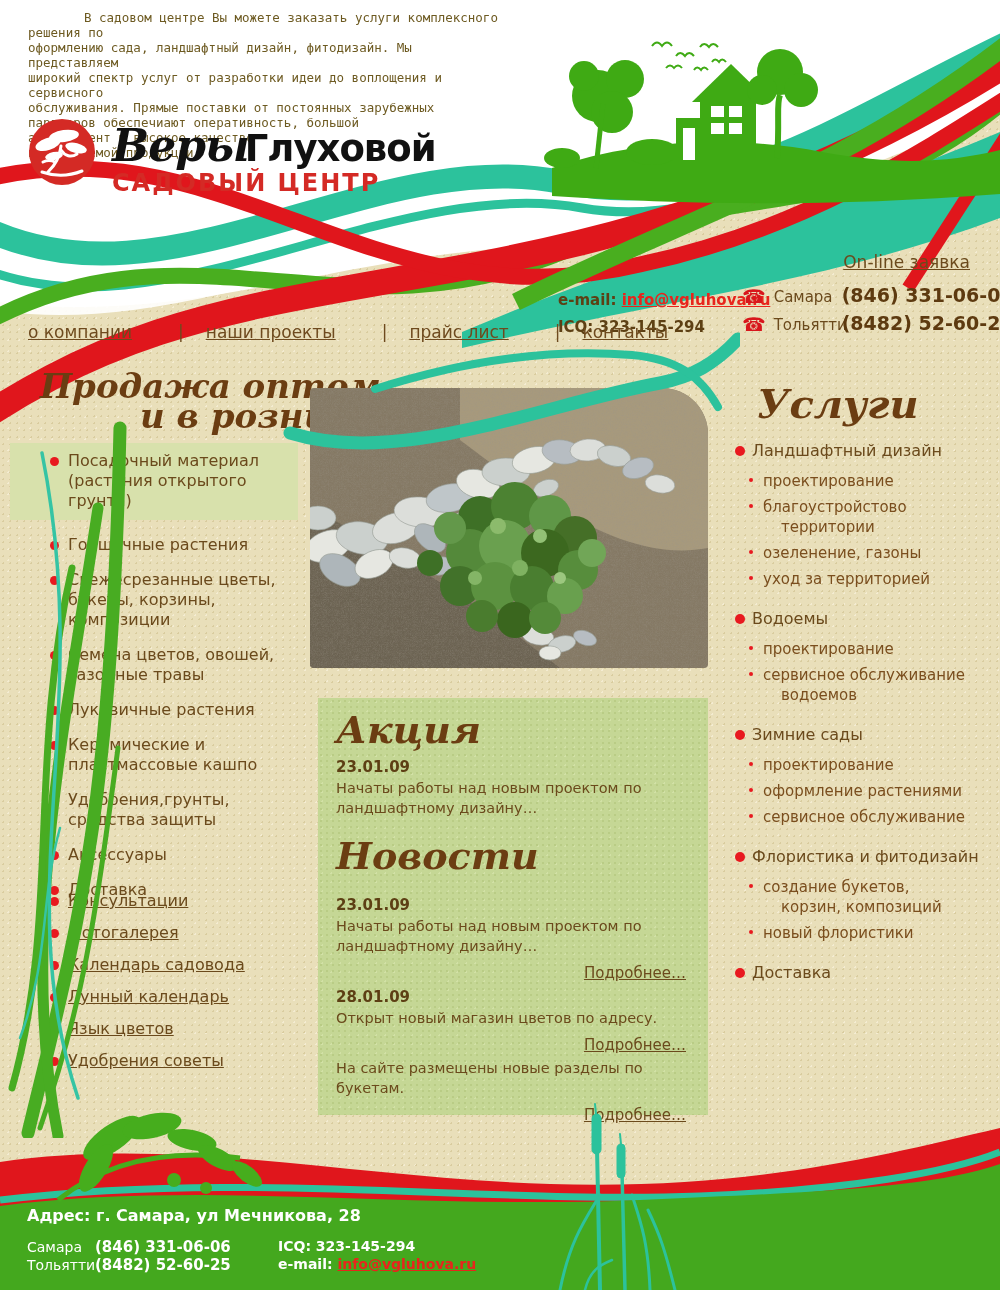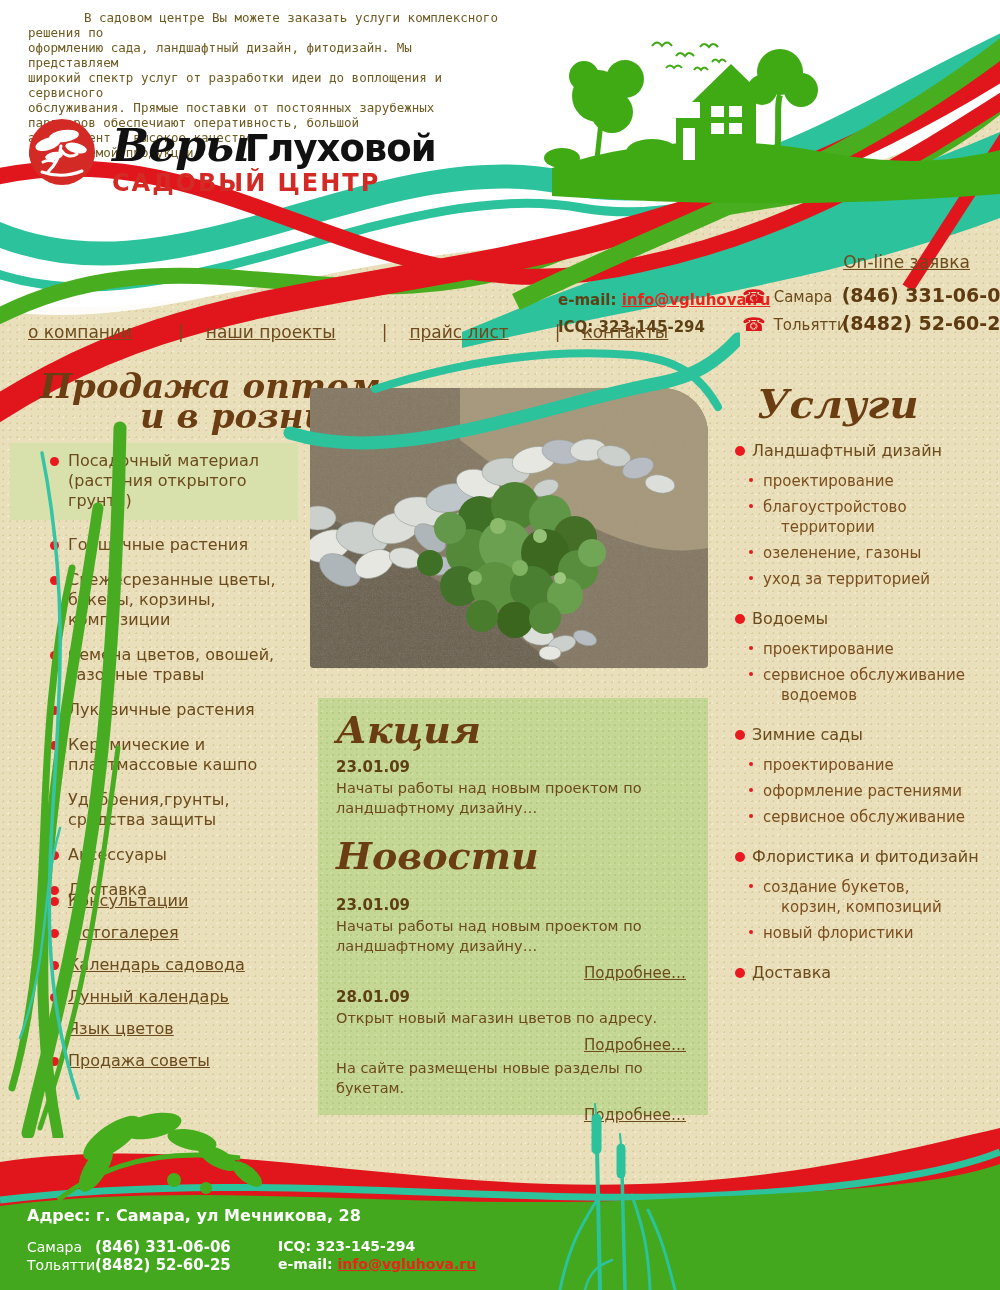--- a/index.html
+++ b/index.html
@@ -256,21 +256,21 @@
       <li><a>Консультации</a></li>
 
       <li><a>Фотогалерея</a></li>
 
       <li><a>Календарь садовода</a></li>
 
       <li><a>Лунный календарь</a></li>
 
       <li><a>Язык цветов</a></li>
 
-      <li><a>Продажа советы</a></li>
+      <li><a>Удобрения советы</a></li>
     </ul>
 
   <svg id="left-grass" class="abs" width="150" height="740" viewBox="0 0 150 740">
     <g stroke="#48ac22" fill="none" stroke-linecap="round">
       <path d="M28,735 C75,540 112,420 120,30" stroke-width="13"></path>
       <path d="M58,738 C18,540 65,330 98,110" stroke-width="11"></path>
       <path d="M12,690 C60,520 28,360 72,170" stroke-width="7"></path>
       <path d="M40,730 C85,600 95,520 118,350" stroke-width="5"></path>
     </g>
     <g stroke="#35c4a4" fill="none" stroke-linecap="round">

